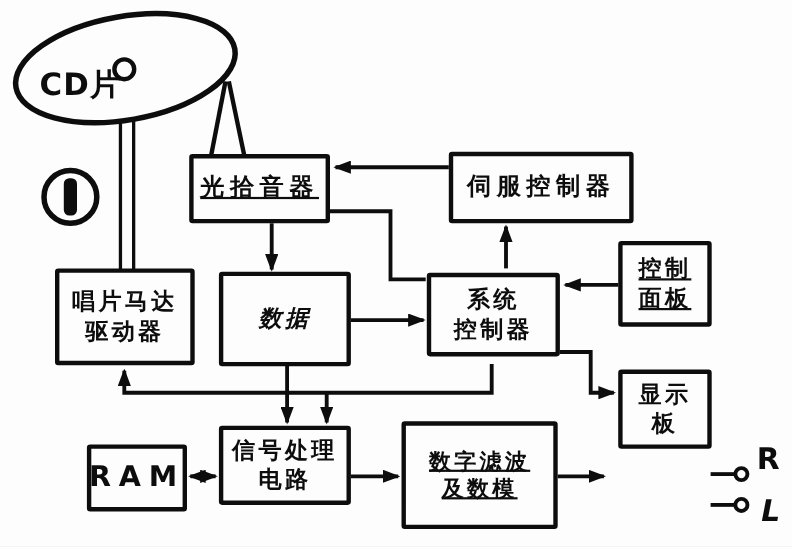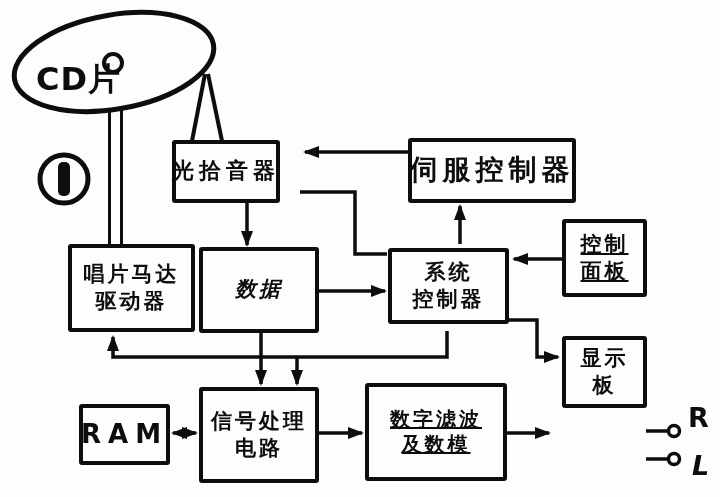--- a/index.html
+++ b/index.html
@@ -11,21 +11,21 @@
   .node{
     position:absolute;box-sizing:border-box;border:4px solid #0d0d0d;border-radius:3px;
     background:#fdfdfd;display:flex;flex-direction:column;align-items:center;justify-content:center;
     font-weight:bold;font-size:21px;line-height:1.3;letter-spacing:3px;text-align:center;
   }
   .node .ln{white-space:nowrap;}
   .single{letter-spacing:5px;}
   #node-dac{font-size:20px;line-height:1.25;}
   #node-ram{font-size:26px;letter-spacing:7px;}
   .freelabel{position:absolute;font-weight:bold;white-space:nowrap;}
-  #cd-label{left:36px;top:58px;font-size:32px;letter-spacing:1px;}
+  #cd-label{left:36px;top:58px;font-size:28px;letter-spacing:1px;}
   #out-r-label{left:688px;top:402px;font-size:27px;}
   #out-l-label{left:692px;top:450px;font-size:27px;font-style:italic;}
 </style>
 </head>
 <body>
 
 <div id="stage">
 
   <svg id="wires" viewBox="0 0 720 497" xmlns="http://www.w3.org/2000/svg">
     <defs>
@@ -71,29 +71,29 @@
       <line x1="507" y1="433" x2="549" y2="433" marker-end="url(#arr)"></line>
       <line x1="646" y1="431" x2="668" y2="431"></line>
       <line x1="646" y1="459" x2="668" y2="459"></line>
     </g>
     <circle cx="674" cy="431" r="5.5" fill="#fdfdfd" stroke="#0d0d0d" stroke-width="3.5"></circle>
     <circle cx="674" cy="459" r="5.5" fill="#fdfdfd" stroke="#0d0d0d" stroke-width="3.5"></circle>
   </svg>
 
   <div class="freelabel" id="cd-label">CD片</div>
 
-  <div class="node single" id="node-pickup" style="left:172px;top:140px;width:108px;height:63px;font-size:22px;">
+  <div class="node single" id="node-pickup" style="left:172px;top:140px;width:128px;height:63px;font-size:22px;text-decoration:underline;">
     <div class="ln">光拾音器</div>
   </div>
 
-  <div class="node single" id="node-servo" style="left:408px;top:138px;width:168px;height:65px;font-size:28px;">
+  <div class="node single" id="node-servo" style="left:408px;top:138px;width:168px;height:65px;font-size:22px;">
     <div class="ln">伺服控制器</div>
   </div>
 
-  <div class="node" id="node-motor" style="left:50px;top:244px;width:127px;height:88px;margin-left:18px;">
+  <div class="node" id="node-motor" style="left:50px;top:244px;width:127px;height:88px;">
     <div class="ln">唱片马达</div>
     <div class="ln">驱动器</div>
   </div>
 
   <div class="node" id="node-datasep" style="left:199px;top:247px;width:120px;height:86px;font-style:italic;">
     <div class="ln">数据</div>
   </div>
 
   <div class="node" id="node-sysctrl" style="left:388px;top:248px;width:121px;height:76px;">
     <div class="ln">系统</div>
@@ -107,21 +107,21 @@
 
   <div class="node" id="node-dispboard" style="left:562px;top:317px;width:85px;height:72px;margin-top:19px;">
     <div class="ln">显示</div>
     <div class="ln">板</div>
   </div>
 
   <div class="node" id="node-ram" style="left:79px;top:404px;width:91px;height:61px;">
     <div class="ln">RAM</div>
   </div>
 
-  <div class="node" id="node-sigproc" style="left:199px;top:387px;width:120px;height:96px;">
+  <div class="node" id="node-sigproc" style="left:199px;top:387px;width:120px;height:72px;">
     <div class="ln">信号处理</div>
     <div class="ln">电路</div>
   </div>
 
   <div class="node" id="node-dac" style="left:365px;top:383px;width:142px;height:98px;text-decoration:underline;">
     <div class="ln">数字滤波</div>
     <div class="ln">及数模</div>
   </div>
 
 

